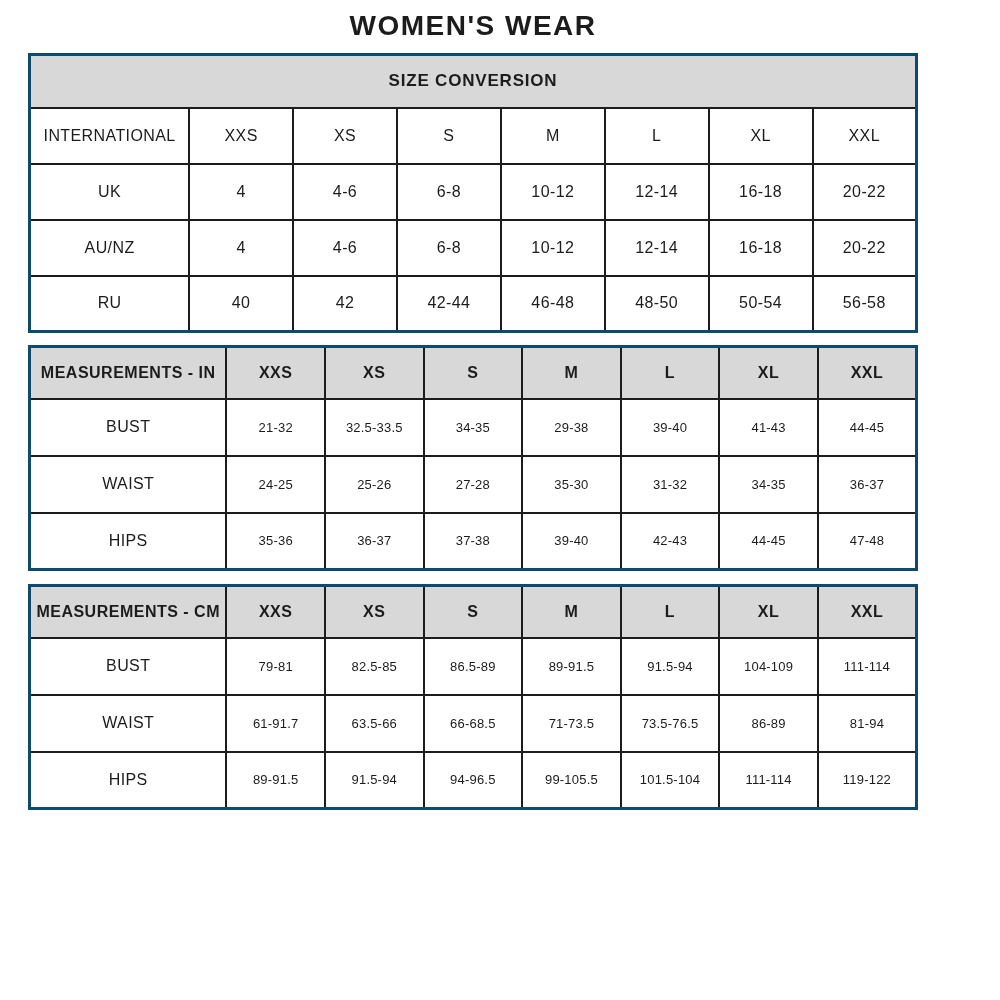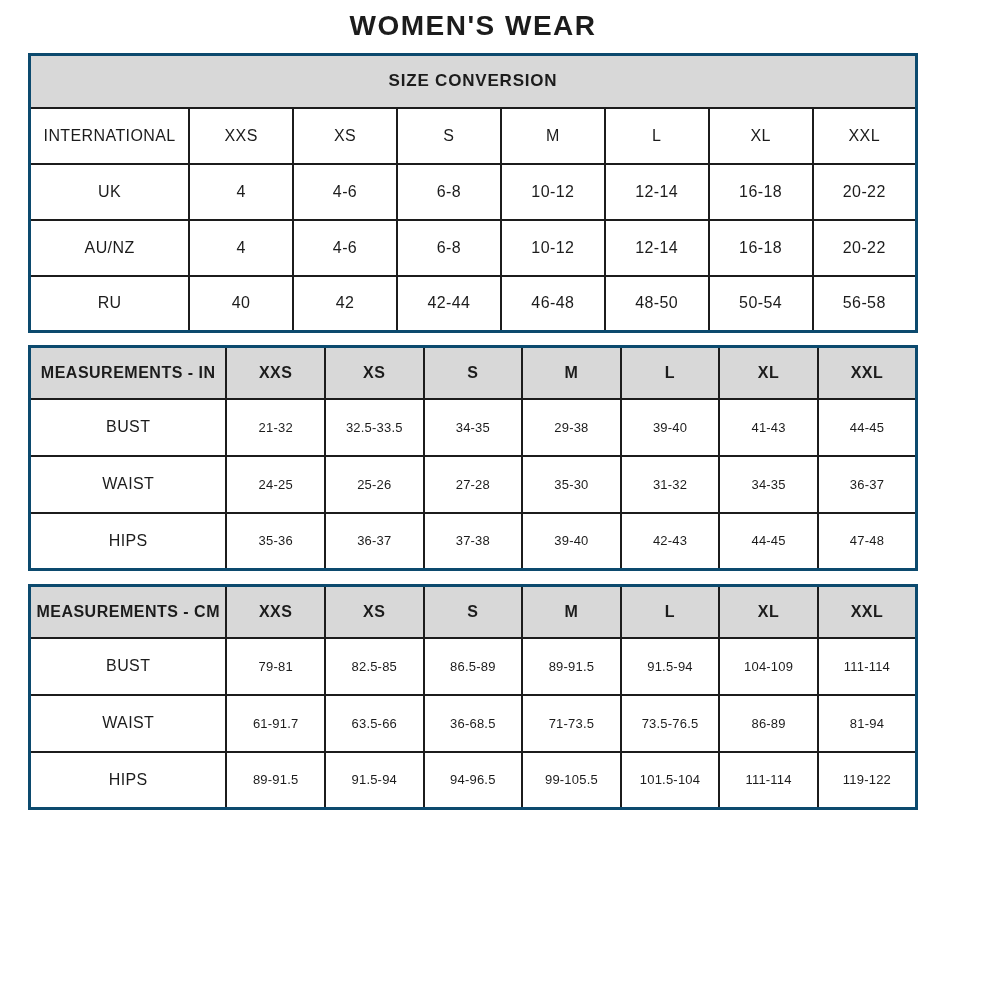--- a/index.html
+++ b/index.html
@@ -210,21 +210,21 @@
           <td class="val">86.5-89</td>
           <td class="val">89-91.5</td>
           <td class="val">91.5-94</td>
           <td class="val">104-109</td>
           <td class="val">111-114</td>
         </tr>
         <tr class="data-row">
           <td class="label">WAIST</td>
           <td class="val">61-91.7</td>
           <td class="val">63.5-66</td>
-          <td class="val">36-68.5</td>
+          <td class="val">66-68.5</td>
           <td class="val">71-73.5</td>
           <td class="val">73.5-76.5</td>
           <td class="val">86-89</td>
           <td class="val">81-94</td>
         </tr>
         <tr class="data-row">
           <td class="label">HIPS</td>
           <td class="val">89-91.5</td>
           <td class="val">91.5-94</td>
           <td class="val">94-96.5</td>

